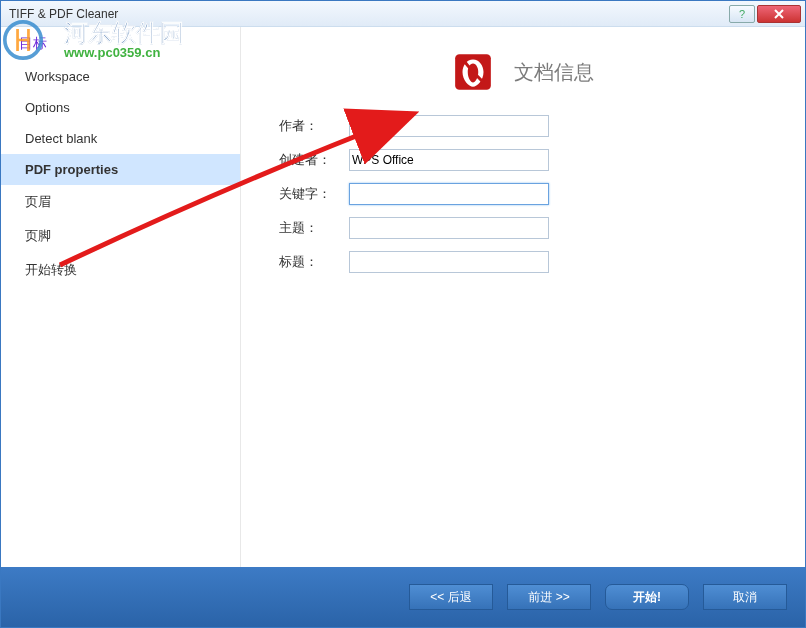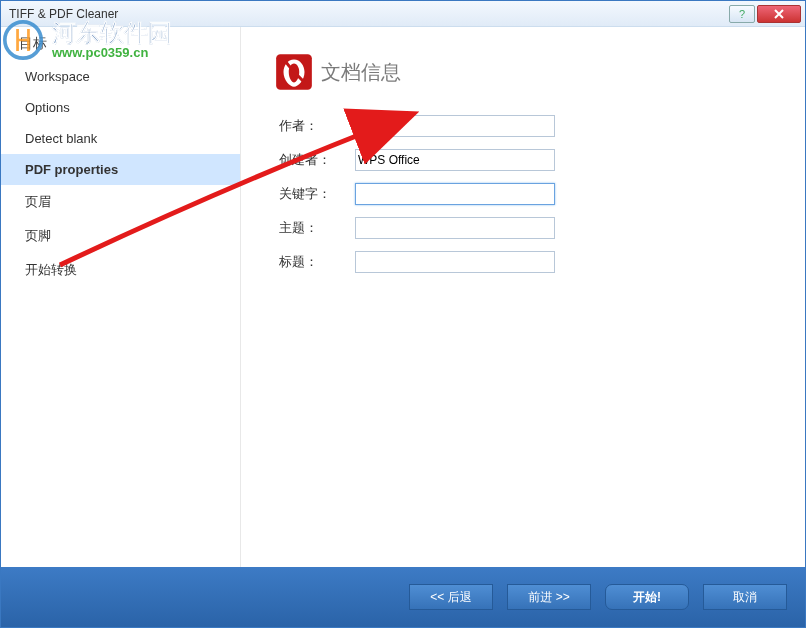--- a/index.html
+++ b/index.html
@@ -10,41 +10,41 @@
 .titlebar { height: 26px; background: linear-gradient(#f3f8fe, #e0ebf7); border-bottom: 1px solid #cde; display: flex; align-items: center; padding: 0 4px 0 8px; color: #333; }
 .titlebar-text { flex: 1; font-size: 12px; }
 .titlebar-buttons { display: flex; gap: 2px; }
 .tb-btn { width: 26px; height: 18px; border: 1px solid #8aa; border-radius: 2px; display: flex; align-items: center; justify-content: center; font-size: 11px; background: linear-gradient(#f7fbff,#d8e6f4); color: #3b5; }
 .tb-help { color: #4a6; }
 .tb-close { width: 44px; background: linear-gradient(#e67,#c33); border-color: #a33; color: #fff; font-weight: bold; }
 
 .body { flex: 1; display: flex; background: #fff; position: relative; }
 
 .sidebar { width: 240px; background: #fff; border-right: 1px solid #e8e8e8; padding-top: 34px; position: relative; }
-.sidebar-heading { position: absolute; top: 8px; left: 18px; font-size: 14px; color: #404040; }
+.sidebar-heading { position: absolute; top: 8px; left: 18px; font-size: 14px; color: #6d28d9; }
 .sidebar-item { padding: 8px 0 8px 24px; font-size: 13px; color: #333; cursor: pointer; }
 .sidebar-item.selected { background: #d0e6ff; font-weight: bold; }
 
 .main { flex: 1; padding: 24px 32px; position: relative; }
-.section-header { display: flex; align-items: center; gap: 6px; margin-bottom: 22px; }
+.section-header { display: flex; align-items: center; gap: 20px; margin-bottom: 22px; justify-content: center; }
 .pdf-icon { width: 42px; height: 42px; }
 .section-title { font-size: 20px; color: #7b7b7b; font-weight: 400; }
 
 .form { display: flex; flex-direction: column; gap: 12px; margin-left: 6px; }
-.form-row { display: flex; align-items: center; gap: 16px; }
+.form-row { display: flex; align-items: center; gap: 10px; }
 .form-label { width: 60px; color: #333; font-size: 13px; text-align: left; }
 .form-input { width: 200px; height: 22px; border: 1px solid #b8c7d8; padding: 2px 2px; font-size: 12px; background: #fff; }
 .form-input.focused { border-color: #6aa3e0; box-shadow: 0 0 2px #8ec0f0; }
 
 .footer { height: 60px; background: linear-gradient(#3d7bc5, #2a63a8); display: flex; align-items: center; justify-content: flex-end; padding: 0 18px; gap: 14px; }
 .footer-btn { min-width: 84px; height: 26px; background: linear-gradient(#4f8ed4, #3672b8); border: 1px solid #255a98; color: #fff; font-size: 12px; cursor: pointer; padding: 0 12px; display: flex; align-items: center; justify-content: center; }
 .footer-btn.primary { font-weight: bold; border-radius: 7px; }
 
 
-.watermark { position: absolute; top: 20px; left: 2px; pointer-events: none; display: flex; align-items: center; gap: 8px; opacity: 0.85; z-index: 50; justify-content: flex-end; }
+.watermark { position: absolute; top: 20px; left: 2px; pointer-events: none; display: flex; align-items: center; gap: 20px; opacity: 0.85; z-index: 50; justify-content: flex-end; }
 .watermark-logo { width: 42px; height: 40px; }
 .watermark-text { display: flex; flex-direction: column; line-height: 1.1; }
 .wm-main { font-size: 24px; font-weight: bold; color: #3a6aa8; -webkit-text-stroke: 0.5px #fff; }
 .wm-url { font-size: 13px; font-weight: bold; color: #1fa51f; }
 
 
 .arrow-overlay { position: absolute; top: 0; left: 0; pointer-events: none; z-index: 40; }
 </style>
 </head>
 <body>

